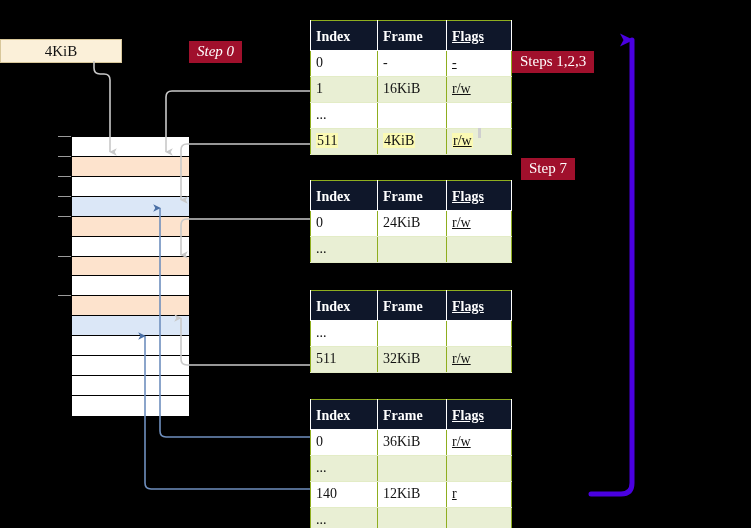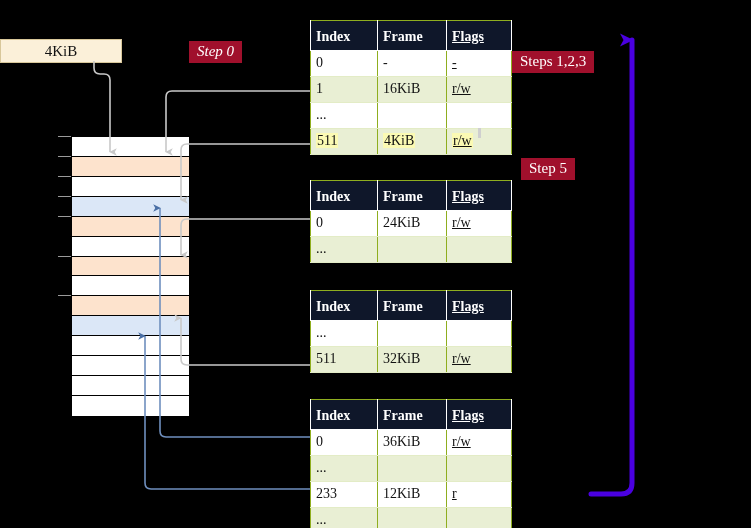--- a/index.html
+++ b/index.html
@@ -135,21 +135,21 @@
 </style>
 </head>
 <body>
 
 <div id="page">
 
   <div class="callout" id="callout-4kib" style="left:0px; top:39px; width:120px; height:22px; line-height:22px;">4KiB</div>
 
   <div class="pill red" style="left:189px; top:41px;font-style:italic;">Step 0</div>
   <div class="pill red" style="left:512px; top:19px;margin-top:32px;">Steps 1,2,3</div>
-  <div class="pill red" style="left:521px; top:158px;">Step 5</div>
+  <div class="pill red" style="left:521px; top:158px;">Step 7</div>
 
   <div id="memcol">
       <div class="mrow white" style="height: 19.9286px;"></div>
       <div class="mrow peach" style="height: 19.9286px;"></div>
       <div class="mrow white" style="height: 19.9286px;"></div>
       <div class="mrow blue" style="height: 19.9286px;"></div>
       <div class="mrow peach" style="height: 19.9286px;"></div>
       <div class="mrow white" style="height: 19.9286px;"></div>
       <div class="mrow peach" style="height: 19.9286px;"></div>
       <div class="mrow white" style="height: 19.9286px;"></div>
@@ -256,21 +256,21 @@
           <td class="col-index">0</td>
           <td class="col-frame">36KiB</td>
           <td class="col-flags">r/w</td>
         </tr>
         <tr class="alt">
           <td class="col-index">...</td>
           <td class="col-frame"></td>
           <td class="col-flags"></td>
         </tr>
         <tr class="plain">
-          <td class="col-index">233</td>
+          <td class="col-index">140</td>
           <td class="col-frame">12KiB</td>
           <td class="col-flags">r</td>
         </tr>
         <tr class="alt">
           <td class="col-index">...</td>
           <td class="col-frame"></td>
           <td class="col-flags"></td>
         </tr>
       </tbody>
     </table>

